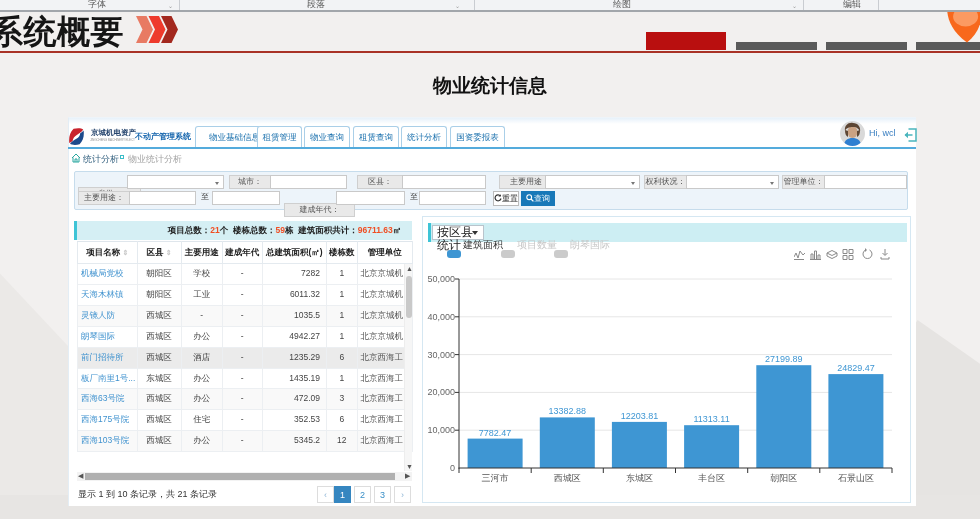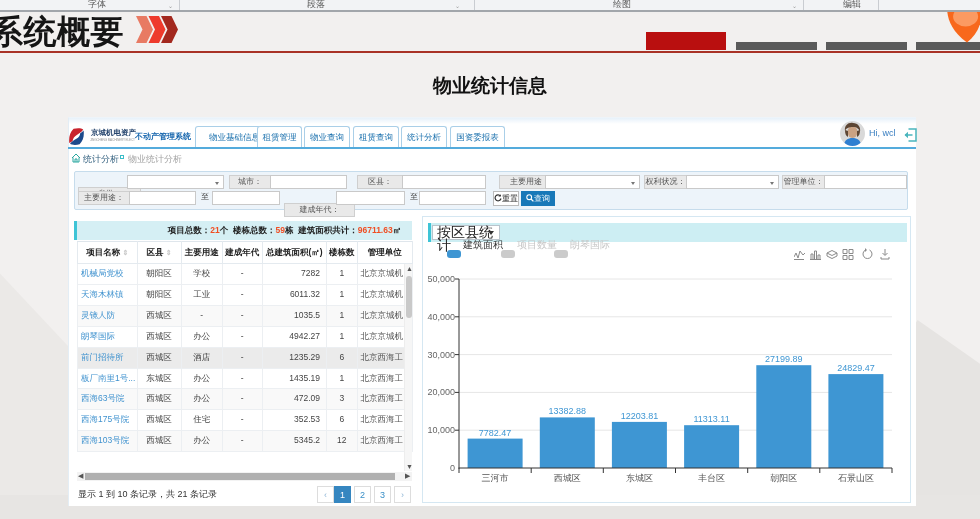--- a/index.html
+++ b/index.html
@@ -72,21 +72,21 @@
 
   
   #pginfo { left:15px; top:373px; font-size:9px; color:#333; position:absolute; }
   .pg { position:absolute; top:371px; width:17px; height:17px; border:1px solid #ddd; background:#fff; color:#3a8fc7; font-size:9px; line-height:16px; text-align:center; }
   .pg.on { background:#3586c0; border-color:#3586c0; color:#fff; }
   .pg.nav { color:#8fb6d6; }
 
   
   #rpanel { left:359px; top:101px; width:489px; height:287px; background:#fff; border:1px solid #d5e7f2; position:absolute; }
   #rcyan { left:5px; top:6px; width:479px; height:19px; background:#cdeef3; border-left:3px solid #3ec4d6; position:absolute; }
-  #rsel { left:9px; top:8px; width:68px; height:15px; background:#fff; border:1px solid #b9c4cc; position:absolute; font-size:14px; line-height:13px; padding-left:4px; color:#222; }
+  #rsel { left:9px; top:8px; width:52px; height:15px; background:#fff; border:1px solid #b9c4cc; position:absolute; font-size:12px; line-height:13px; padding-left:4px; color:#222; }
   #rsel:after { content:""; position:absolute; right:5px; top:5px; border-left:3px solid transparent; border-right:3px solid transparent; border-top:4px solid #333; }
   .lgpill { position:absolute; top:33px; width:14px; height:8px; border-radius:3px; }
   .lgtext { position:absolute; top:21px; font-size:10px; }
 </style>
 </head>
 <body>
 <div class="abs" id="bg1"></div>
 <div class="abs" id="bg2"></div>
 <div class="abs" id="bg3"></div>
 <div class="abs" id="bg4"></div>

